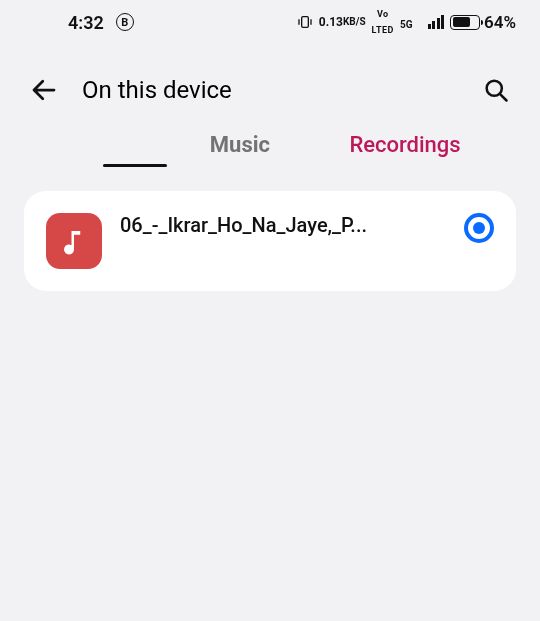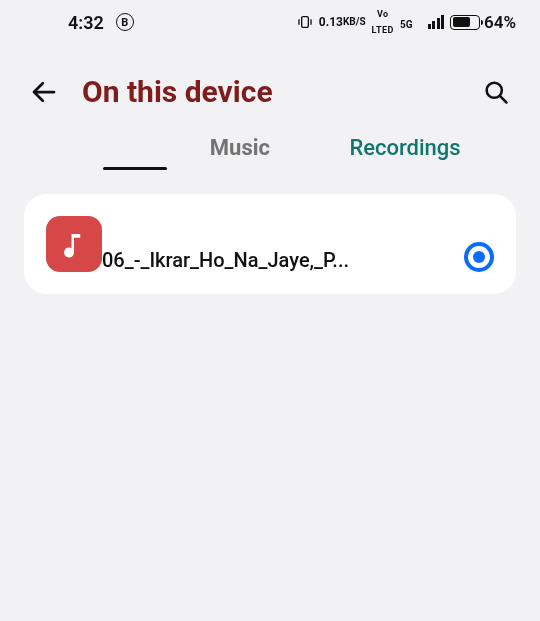--- a/index.html
+++ b/index.html
@@ -53,42 +53,42 @@
   .batt-fill { position:absolute; left:1.5px; top:1.5px; bottom:1.5px; width:64%; background:#111; border-radius:2px; }
   .batt-pct { font-size:17px; font-weight:600;text-align:center; }
 
   
   .header {
     display:flex; align-items:center; justify-content:space-between;
     padding: 30px 28px 18px 28px;
   }
   .header-left { display:flex; align-items:center; gap:22px; }
   .arrow-back { width:32px; height:32px; display:inline-flex; align-items:center; justify-content:center; }
-  .page-title { font-size:30px; font-weight:700; color:#7f1d1d; }
+  .page-title { font-size:24px; font-weight:400; color:#000000; }
   .search-btn { width:32px; height:32px; display:inline-flex; align-items:center; justify-content:center; }
 
   
   .tabs { display:flex; padding: 8px 0 24px 0; }
   .tab {
-    flex:1; text-align:center; font-size:22px; color:#0f766e; font-weight:500;
+    flex:1; text-align:center; font-size:22px; color:#be185d; font-weight:500;
     position:relative; padding-bottom:10px;
   }
   .tab.active { color:#737373; font-weight:700;text-align:right; }
   .tab.active::after {
     content:""; position:absolute; bottom:0; left:50%; transform:translateX(-50%);
     width:64px; height:3px; background:#111; border-radius:2px;
   }
 
   
   .card {
     background:#fff; border-radius:22px; margin: 0 24px;
     padding: 0; overflow:hidden;
   }
   .row {
-    display:flex; align-items:flex-end; 
+    display:flex; align-items:flex-start; gap:18px;
     padding: 22px 22px;
     position:relative;
   }
   .row + .row::before {
     content:""; position:absolute; top:0; left:124px; right:22px; height:1px;
     background:#ececef;
   }
   .music-icon {
     width:56px; height:56px; border-radius:14px;
     display:flex; align-items:center; justify-content:center;

